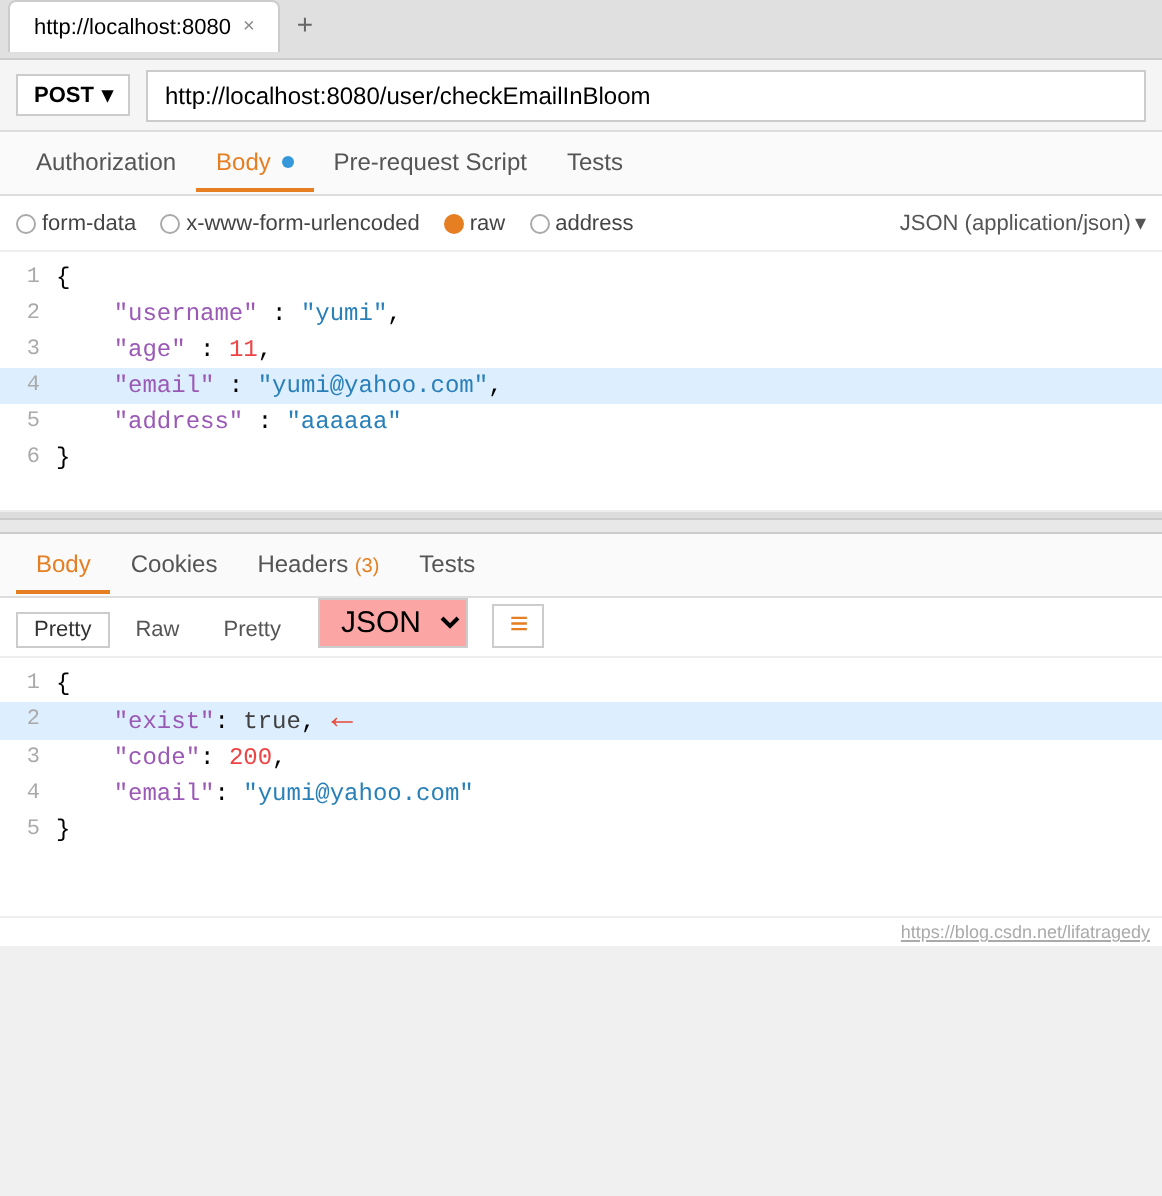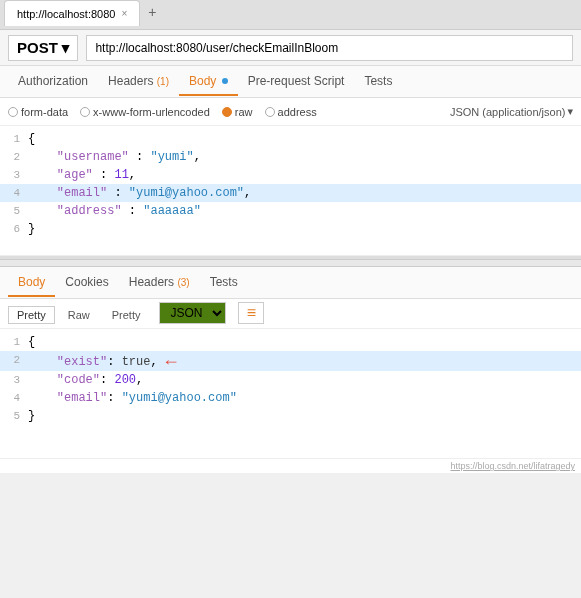--- a/index.html
+++ b/index.html
@@ -47,21 +47,21 @@
       align-items: center;
       padding: 4px 8px;
       gap: 8px;
       border-bottom: 1px solid #ddd;
       height: 36px;
     }
     .method-btn {
       background: #fff;
       border: 1px solid #ccc;
       padding: 3px 8px;
-      font-size: 15px;
+      font-size: 11px;
       font-weight: bold;
       display: flex;
       align-items: center;
       gap: 4px;
       cursor: pointer;
     }
     .url-bar {
       flex: 1;
       border: 1px solid #ccc;
       padding: 3px 8px;
@@ -177,21 +177,21 @@
     }
     .line-content {
       flex: 1;
       white-space: pre;
     }
     .code-line.highlighted {
       background: #ddeeff;
     }
     .key-color { color: #9b59b6; }
     .str-color { color: #2980b9; }
-    .num-color { color: #6d28d9; }
+    .num-color { color: #ef4444; }
     .bool-color { color: #404040; }
 
     
     .response-panel {
       background: #fff;
       margin-top: 0;
     }
     .resp-tab-row {
       display: flex;
       align-items: center;
@@ -230,23 +230,23 @@
       cursor: pointer;
       color: #555;
     }
     .format-btn.active {
       border: 1px solid #ccc;
       background: #fff;
       color: #333;
     }
     .format-select {
       border: 1px solid #ccc;
-      background: #4d7c0f;
+      background: #fca5a5;
       padding: 2px 6px;
-      font-size: 12px;
+      font-size: 15px;
       cursor: pointer;
       margin-left: 6px;
     }
     .wrap-btn {
       margin-left: 8px;
       display: flex;
       align-items: center;
       justify-content: center;
       width: 26px;
       height: 22px;
@@ -292,24 +292,20 @@
   <input class="url-bar" type="text" value="http://localhost:8080/user/checkEmailInBloom" style="">
 </div>
 
 <div class="panel-top">
   <div class="tab-row">
 
     <div class="tab-item">
       <span>Authorization</span>
     </div>
 
-    <div class="tab-item">
-      <span>Headers</span>
-      <span class="tab-badge">(1)</span>
-    </div>
 
     <div class="tab-item active">
       <span>Body</span>
       <span class="tab-dot"></span>
     </div>
 
     <div class="tab-item">
       <span>Pre-request Script</span>
     </div>
 

